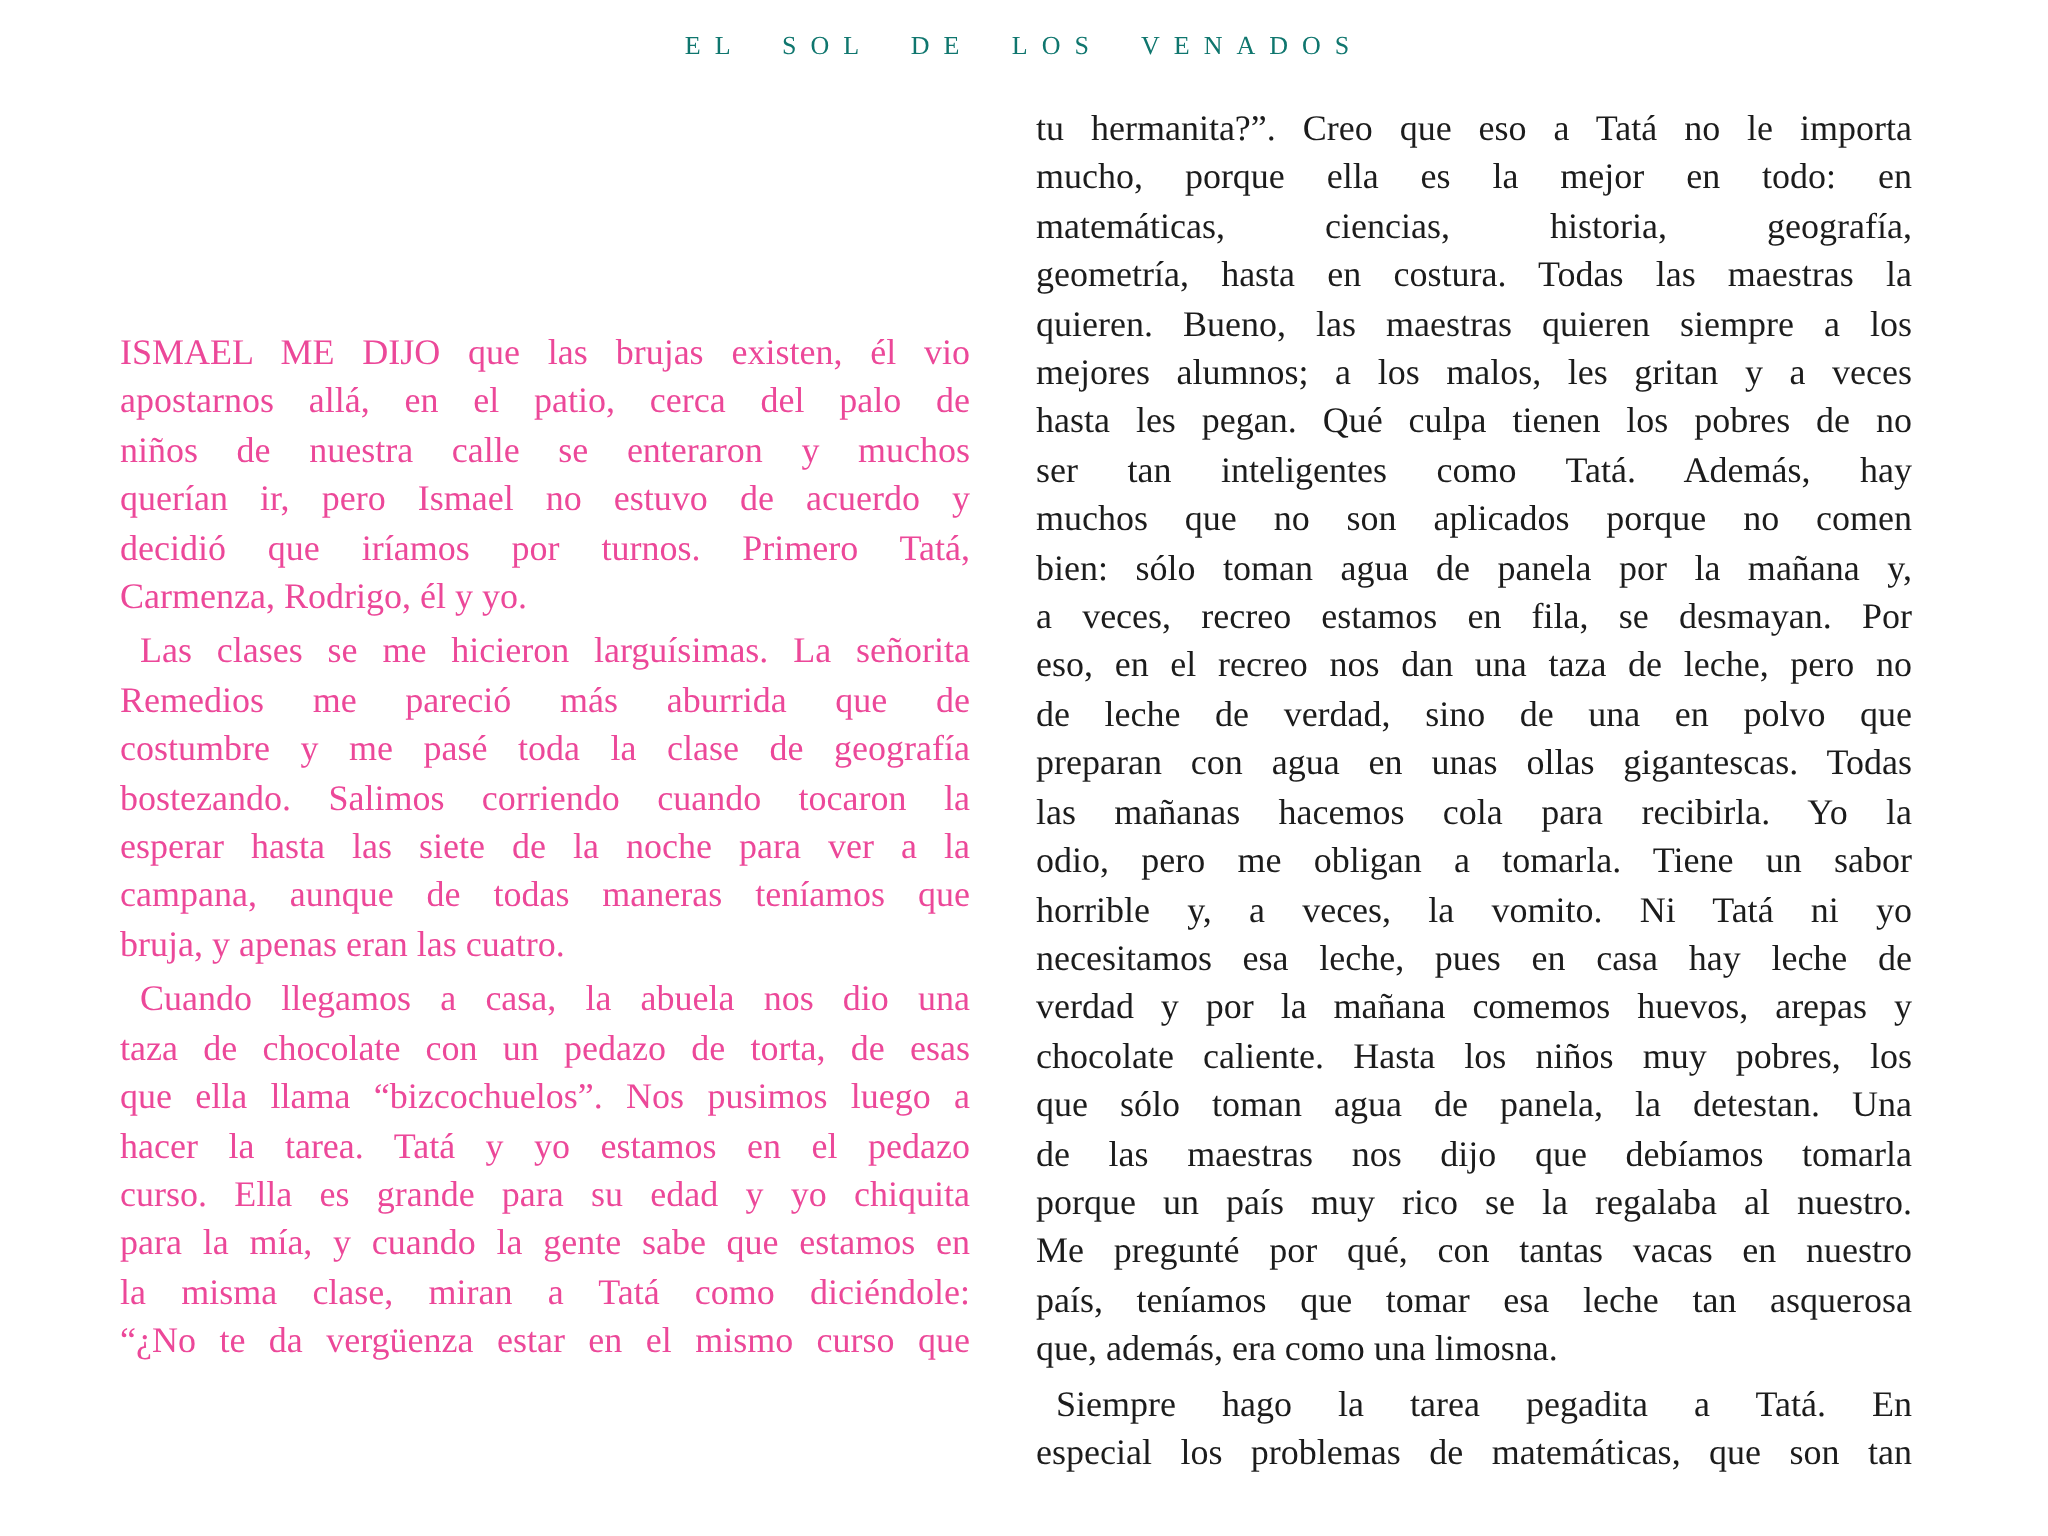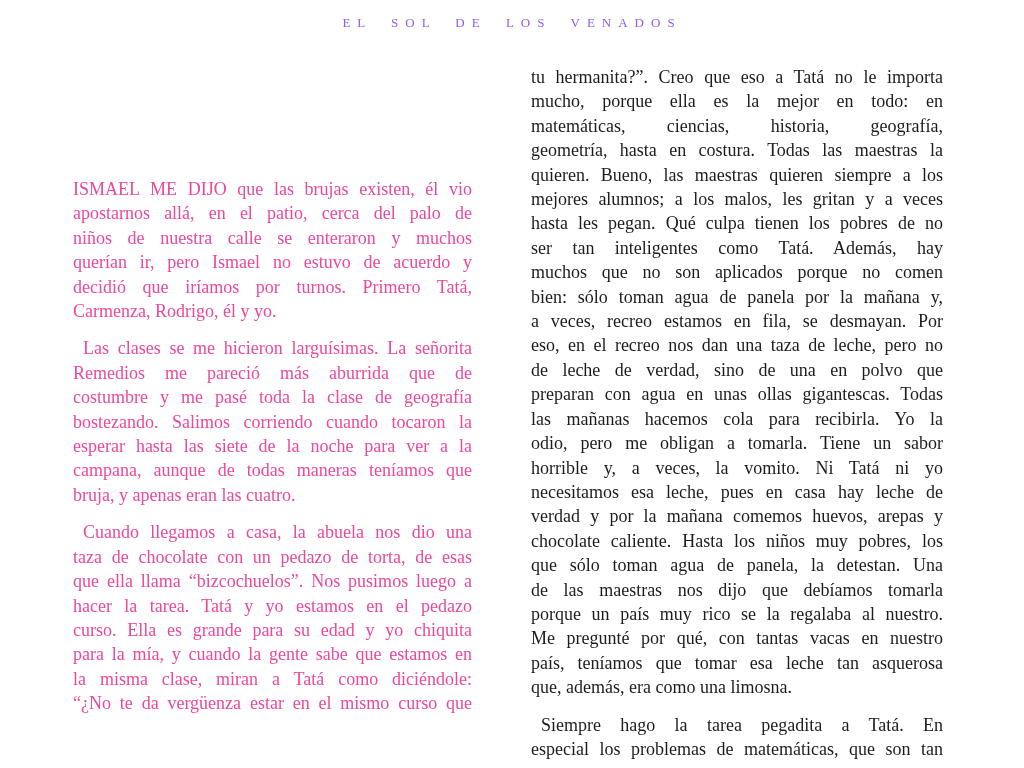--- a/index.html
+++ b/index.html
@@ -25,35 +25,35 @@
   .columns {
     position: absolute;
     top: 52px;
     left: 60px;
     display: flex;
     align-items: flex-start;
   }
   .col { color: #1c1c1c; }
   .col-left  { width: 425px; padding-top: 112px; }
   .col-right { width: 438px; margin-left: 33px; }
-  .paragraph { margin: 13px; }
+  .paragraph { margin: 0; }
   .paragraph + .paragraph { margin-top: 3px; }
   .line {
     font-size: 18px;
     line-height: 24.4px;
     text-align: justify;
     text-align-last: justify;
   }
   .line.endline { text-align-last: left; }
   .line.indent  { text-indent: 10px; }
 </style>
 </head>
 <body style="background: rgb(255, 255, 255);">
 
-<div class="running-header" style="color: #8b5cf6;">EL SOL DE LOS VENADOS</div>
+<div class="running-header" style="color: #0f766e;">EL SOL DE LOS VENADOS</div>
 
 <div class="columns">
   <div class="col col-left" id="col-left" style="color: #ec4899;">
       <div class="paragraph">
         <div class="line">ISMAEL ME DIJO que las brujas existen, él vio</div>
         <div class="line">apostarnos allá, en el patio, cerca del palo de</div>
         <div class="line">niños de nuestra calle se enteraron y muchos</div>
         <div class="line">querían ir, pero Ismael no estuvo de acuerdo y</div>
         <div class="line">decidió que iríamos por turnos. Primero Tatá,</div>
         <div class="line endline">Carmenza, Rodrigo, él y yo.</div>

